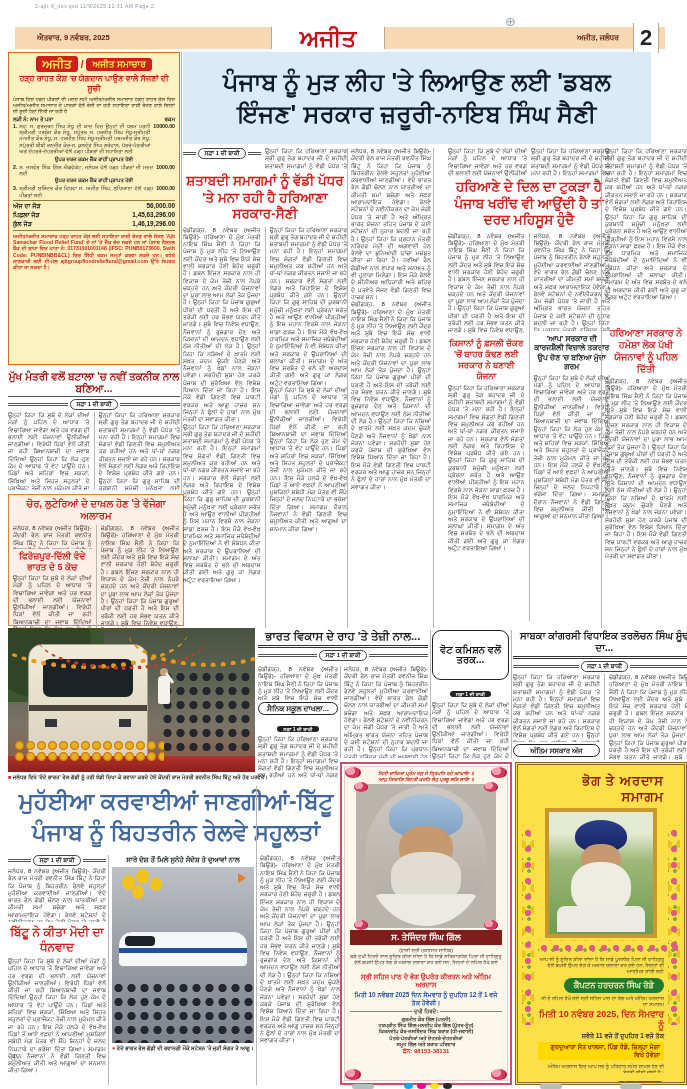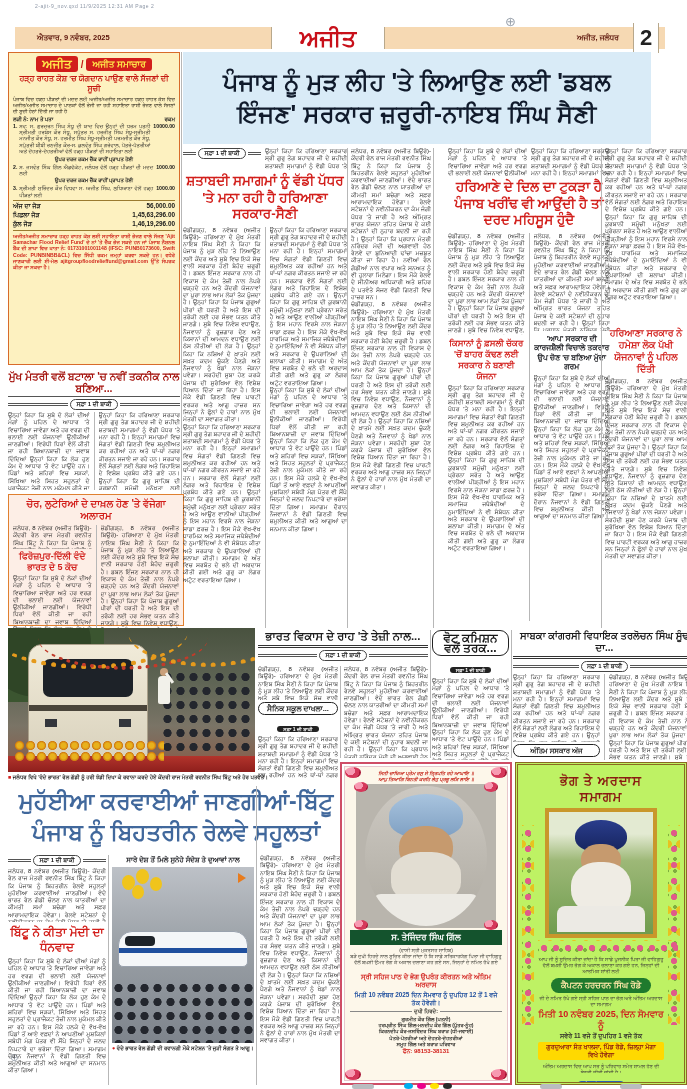--- a/index.html
+++ b/index.html
@@ -73,27 +73,27 @@
        box-sizing:border-box;padding:6px 8px;text-align:center;overflow:hidden;}
   .rose{background:radial-gradient(circle at 35% 35%,#f79ab2 0 35%,#d5375a 36% 70%,#a81435 71% 100%);border-radius:50%;}
   .ad1 .rel{color:#c42318;font-size:5px;line-height:6px;font-style:italic;font-weight:bold;}
   .ad1 .hl{background:#fbeaa0;color:#d21f1b;font-weight:bold;font-size:7.6px;padding:2px 1px;margin:2px 0;}
   .photo-oval-wrap{background:#b9b5ad;margin:2px auto;position:relative;}
   .oval{background:linear-gradient(#cdc9c2,#aeaaa1);border-radius:50%;overflow:hidden;position:relative;margin:0 auto;}
   .turban1{background:linear-gradient(#a9c4de,#7e9fc2);border-radius:50% 50% 40% 40%;}
   .face{background:#c69a6e;border-radius:46%;}
   .beard{background:#e2ddd2;border-radius:42%;}
   .torso{background:#eceae4;border-radius:8px 8px 0 0;}
-  .nameband{background:#14532d;color:#fff;font-weight:bold;font-size:8.6px;padding:2px 0;margin:2px 0;}
+  .nameband{background:#7f1d1d;color:#fff;font-weight:bold;font-size:8.6px;padding:2px 0;margin:2px 0;}
   .tiny{font-size:5px;line-height:6px;color:#41413a;}
   .ad1 .red2{color:#d21f1b;font-weight:bold;font-size:6.8px;line-height:8px;margin:2px 0;}
   .ad1 .bdate{color:#1f4f9e;font-weight:bold;font-size:6.4px;margin:1px 0;}
   .mourn{font-size:5.1px;line-height:6.2px;color:#2c2c28;font-weight:bold;}
   .ad1 .phone{color:#d21f1b;font-weight:bold;font-size:6px;margin-top:1px;}
-  .ad2{background:#bef264;border:3px double #8a6a22;box-sizing:border-box;padding:6px 20px;text-align:center;overflow:hidden;}
+  .ad2{background:#fde047;border:3px double #8a6a22;box-sizing:border-box;padding:6px 20px;text-align:right;overflow:hidden;}
   .ad2 .hdr2{color:#8a1b12;font-weight:bold;font-size:13px;letter-spacing:1px;margin:2px 0 3px;}
   .frame{border:4px solid #c9972b;background:linear-gradient(180deg,#e3ead2 0 18%,#9db877 40%,#6f9c4e 100%);
          margin:0 auto;position:relative;overflow:hidden;}
   .turban2{background:linear-gradient(#2a3d8c,#16245e);border-radius:50% 50% 42% 42%;}
   .beard2{background:#efece4;border-radius:45%;}
   .fstrip{background-image:radial-gradient(circle,#e05a8a 28%,rgba(0,0,0,0) 34%),radial-gradient(circle,#e8c21f 28%,rgba(0,0,0,0) 34%),radial-gradient(circle,#7fae3f 24%,rgba(0,0,0,0) 30%);
           background-size:12px 16px,12px 22px,8px 12px;background-position:0 0,6px 8px,3px 4px;}
   .greenpill{display:inline-block;background:#1f7a2d;color:#ffe9a8;font-weight:bold;font-size:8.4px;
              border-radius:9px;padding:2px 10px;margin:2px 0;}
   .ad2 .rdate{color:#cf1f1f;font-weight:bold;font-size:9px;margin:2px 0 1px;}
@@ -341,21 +341,21 @@
     <div class="roundhead" style="font-size:7.5px;line-height:9px;padding:1px 3px;margin:2px 0;">ਸੈਨਿਕ ਸਕੂਲ ਦਾਖਲਾ...</div>
     <div style="text-align:center;margin:1px 0;"><span class="blackpill">ਸਫ਼ਾ 1 ਦੀ ਬਾਕੀ</span></div>
     <div class="col" style="height:44px;">ਉਨ੍ਹਾਂ ਕਿਹਾ ਕਿ ਹਰਿਆਣਾ ਸਰਕਾਰ ਸ੍ਰੀ ਗੁਰੂ ਤੇਗ ਬਹਾਦਰ ਜੀ ਦੇ ਸ਼ਹੀਦੀ ਸ਼ਤਾਬਦੀ ਸਮਾਗਮਾਂ ਨੂੰ ਵੱਡੀ ਪੱਧਰ 'ਤੇ ਮਨਾ ਰਹੀ ਹੈ। ਇਨ੍ਹਾਂ ਸਮਾਗਮਾਂ ਵਿਚ ਸੰਗਤਾਂ ਵੱਡੀ ਗਿਣਤੀ ਵਿਚ ਸ਼ਮੂਲੀਅਤ ਕਰ ਰਹੀਆਂ ਹਨ ਅਤੇ ਥਾਂ-ਥਾਂ ਨਗਰ ਕੀਰਤਨ ਸਜਾਏ ਜਾ ਰਹੇ ਹਨ। ਸਰਕਾਰ ਵੱਲੋਂ ਸੰਗਤਾਂ ਲਈ ਲੰਗਰ ਅਤੇ ਰਿਹਾਇਸ਼ ਦੇ ਵਿਸ਼ੇਸ਼ ਪ੍ਰਬੰਧ ਕੀਤੇ ਗਏ ਹਨ। ਉਨ੍ਹਾਂ ਕਿਹਾ ਕਿ ਗੁਰੂ ਸਾਹਿਬ ਦੀ ਕੁਰਬਾਨੀ ਸਮੁੱਚੀ ਮਨੁੱਖਤਾ ਲਈ ਪ੍ਰੇਰਨਾ ਸਰੋਤ ਹੈ ਅਤੇ ਆਉਣ ਵਾਲੀਆਂ ਪੀੜ੍ਹੀਆਂ ਨੂੰ ਇਸ ਮਹਾਨ ਵਿਰਸੇ ਨਾਲ ਜੋੜਨਾ ਸਾਡਾ ਫ਼ਰਜ਼ ਹੈ। ਇਸ ਮੌਕੇ ਵੱਖ-ਵੱਖ ਧਾਰਮਿਕ ਅਤੇ ਸਮਾਜਿਕ ਜਥੇਬੰਦੀਆਂ ਦੇ ਨੁਮਾਇੰਦਿਆਂ ਨੇ ਵੀ ਸੰਬੋਧਨ ਕੀਤਾ ਅਤੇ ਸਰਕਾਰ ਦੇ ਉਪਰਾਲਿਆਂ ਦੀ ਸ਼ਲਾਘਾ ਕੀਤੀ। ਸਮਾਗਮ ਦੇ ਅੰਤ ਵਿਚ ਸਰਬੱਤ ਦੇ ਭਲੇ ਦੀ ਅਰਦਾਸ ਕੀਤੀ ਗਈ ਅਤੇ ਗੁਰੂ ਕਾ ਲੰਗਰ ਅਟੁੱਟ ਵਰਤਾਇਆ ਗਿਆ।</div>
   </div>
   <div class="abs vr" style="left:340px;top:666px;height:92px;"></div>
   <div class="abs col" style="left:344px;top:666px;width:84px;height:92px;">
     <span>ਜਲੰਧਰ, 8 ਨਵੰਬਰ (ਅਜੀਤ ਬਿਊਰੋ)- ਕੇਂਦਰੀ ਰੇਲ ਰਾਜ ਮੰਤਰੀ ਰਵਨੀਤ ਸਿੰਘ ਬਿੱਟੂ ਨੇ ਕਿਹਾ ਕਿ ਪੰਜਾਬ ਨੂੰ ਬਿਹਤਰੀਨ ਰੇਲਵੇ ਸਹੂਲਤਾਂ ਮੁਹੱਈਆ ਕਰਵਾਈਆਂ ਜਾਣਗੀਆਂ। ਵੰਦੇ ਭਾਰਤ ਰੇਲ ਗੱਡੀ ਚੱਲਣ ਨਾਲ ਯਾਤਰੀਆਂ ਦਾ ਕੀਮਤੀ ਸਮਾਂ ਬਚੇਗਾ ਅਤੇ ਸਫ਼ਰ ਆਰਾਮਦਾਇਕ ਹੋਵੇਗਾ। ਰੇਲਵੇ ਸਟੇਸ਼ਨਾਂ ਦੇ ਨਵੀਨੀਕਰਨ ਦਾ ਕੰਮ ਜੰਗੀ ਪੱਧਰ 'ਤੇ ਜਾਰੀ ਹੈ ਅਤੇ ਅੰਮ੍ਰਿਤ ਭਾਰਤ ਯੋਜਨਾ ਤਹਿਤ ਪੰਜਾਬ ਦੇ ਕਈ ਸਟੇਸ਼ਨਾਂ ਦੀ ਨੁਹਾਰ ਬਦਲੀ ਜਾ ਰਹੀ ਹੈ। ਉਨ੍ਹਾਂ ਕਿਹਾ ਕਿ ਪ੍ਰਧਾਨ ਮੰਤਰੀ ਨਰਿੰਦਰ ਮੋਦੀ ਦੀ ਅਗਵਾਈ ਹੇਠ ਰੇਲਵੇ ਦਾ ਬੁਨਿਆਦੀ ਢਾਂਚਾ ਮਜ਼ਬੂਤ ਕੀਤਾ ਜਾ ਰਿਹਾ ਹੈ। ਨਵੀਆਂ ਰੇਲ ਗੱਡੀਆਂ ਨਾਲ ਵਪਾਰ ਅਤੇ ਸਨਅਤ ਨੂੰ ਵੀ ਹੁਲਾਰਾ ਮਿਲੇਗਾ। ਇਸ ਮੌਕੇ ਰੇਲਵੇ ਦੇ ਸੀਨੀਅਰ ਅਧਿਕਾਰੀ ਅਤੇ ਸ਼ਹਿਰ ਦੇ ਪਤਵੰਤੇ ਸੱਜਣ ਵੱਡੀ ਗਿਣਤੀ ਵਿਚ ਹਾਜ਼ਰ ਸਨ।</span>
   </div>
 
   <div class="abs" style="left:432px;top:630px;width:77px;height:130px;overflow:hidden;">
-    <div class="roundhead" style="font-size:12px;line-height:10px;padding:2px 3px;">ਵੋਟ ਕਮਿਸ਼ਨ ਵਲੋਂ ਤਰਕ...</div>
+    <div class="roundhead" style="font-size:10px;line-height:10px;padding:14px 3px;">ਵੋਟ ਕਮਿਸ਼ਨ ਵਲੋਂ ਤਰਕ...</div>
     <div style="text-align:center;margin:2px 0;"><span class="blackpill">ਸਫ਼ਾ 1 ਦੀ ਬਾਕੀ</span></div>
     <div class="col" style="height:92px;">ਉਨ੍ਹਾਂ ਕਿਹਾ ਕਿ ਸੂਬੇ ਦੇ ਲੋਕਾਂ ਦੀਆਂ ਮੰਗਾਂ ਨੂੰ ਪਹਿਲ ਦੇ ਆਧਾਰ 'ਤੇ ਵਿਚਾਰਿਆ ਜਾਵੇਗਾ ਅਤੇ ਹਰ ਵਰਗ ਦੀ ਭਲਾਈ ਲਈ ਯੋਜਨਾਵਾਂ ਉਲੀਕੀਆਂ ਜਾਣਗੀਆਂ। ਵਿਰੋਧੀ ਧਿਰਾਂ ਵੱਲੋਂ ਕੀਤੀ ਜਾ ਰਹੀ ਬਿਆਨਬਾਜ਼ੀ ਦਾ ਜਵਾਬ ਦਿੰਦਿਆਂ ਉਨ੍ਹਾਂ ਕਿਹਾ ਕਿ ਲੋਕ ਹੁਣ ਕੰਮ ਦੇ ਆਧਾਰ 'ਤੇ ਵੋਟ ਪਾਉਂਦੇ ਹਨ। ਪਿੰਡਾਂ ਅਤੇ ਸ਼ਹਿਰਾਂ ਵਿਚ ਸੜਕਾਂ, ਸਿੱਖਿਆ ਅਤੇ ਸਿਹਤ ਸਹੂਲਤਾਂ ਦੇ ਪ੍ਰਾਜੈਕਟ ਤੇਜ਼ੀ ਨਾਲ ਮੁਕੰਮਲ ਕੀਤੇ ਜਾ ਰਹੇ ਹਨ। ਇਸ ਮੌਕੇ ਹਲਕੇ ਦੇ ਵੱਖ-ਵੱਖ ਪਿੰਡਾਂ ਤੋਂ ਆਏ ਵਫ਼ਦਾਂ ਨੇ ਆਪਣੀਆਂ ਮੁਸ਼ਕਿਲਾਂ ਸਬੰਧੀ ਮੰਗ ਪੱਤਰ ਵੀ ਸੌਂਪੇ ਜਿਨ੍ਹਾਂ ਦੇ ਜਲਦ ਨਿਪਟਾਰੇ ਦਾ ਭਰੋਸਾ ਦਿੱਤਾ ਗਿਆ। ਸਮਾਗਮ ਦੌਰਾਨ ਨੌਜਵਾਨਾਂ ਨੇ ਵੱਡੀ ਗਿਣਤੀ ਵਿਚ ਸ਼ਮੂਲੀਅਤ ਕੀਤੀ ਅਤੇ ਆਗੂਆਂ ਦਾ ਸਨਮਾਨ ਕੀਤਾ ਗਿਆ।</div>
   </div>
   <div class="abs vr" style="left:430px;top:630px;height:128px;"></div>
 
   <div class="abs" style="left:513px;top:630px;width:183px;">
     <div class="dblrule" style="font-size:10px;font-weight:bold;color:#1c1c1c;text-align:center;padding-bottom:2px;">ਸਾਬਕਾ ਕਾਂਗਰਸੀ ਵਿਧਾਇਕ ਤਰਲੋਚਨ ਸਿੰਘ ਸੂੰਢ ਦਾ...</div>
     <div class="caprow" style="margin:2px 0;">
         <div class="capline"></div>
         <span class="capsule">ਸਫ਼ਾ 1 ਦੀ ਬਾਕੀ</span>

